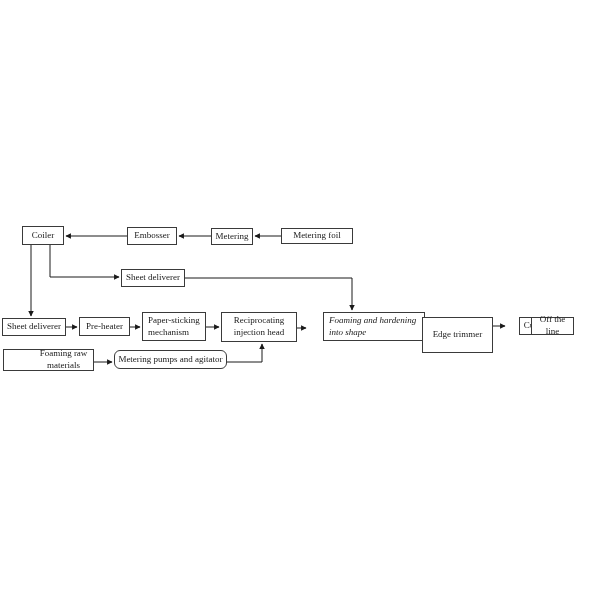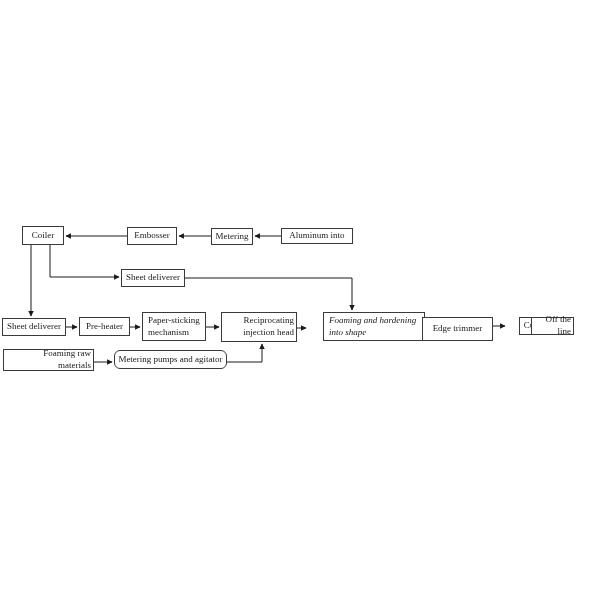--- a/index.html
+++ b/index.html
@@ -27,21 +27,21 @@
     position: absolute;
     box-sizing: border-box;
     background: #ffffff;
     border: 1px solid #3a3a3a;
     color: #1a1a1a;
     font-size: 9px;
     line-height: 1.3;
     display: flex;
     align-items: center;
     justify-content: center;
-    text-align: right;
+    text-align: center;
     padding: 1px 2px;
   }
   .node.align-left {
     justify-content: flex-start;
     text-align: left;
     padding-left: 5px;
     padding-right: 0;
   }
 </style>
 </head>
@@ -69,26 +69,26 @@
         <polyline points="493,326 505,326" fill="none" stroke="#1a1a1a" stroke-width="1" marker-end="url(#arrowhead)"></polyline>
         <polyline points="539,326 553,326" fill="none" stroke="#1a1a1a" stroke-width="1" marker-end="url(#arrowhead)"></polyline>
         <polyline points="94,362 112,362" fill="none" stroke="#1a1a1a" stroke-width="1" marker-end="url(#arrowhead)"></polyline>
         <polyline points="227,362 262,362 262,344" fill="none" stroke="#1a1a1a" stroke-width="1" marker-end="url(#arrowhead)"></polyline>
       </g>
   </svg>
   <div id="node-layer">
       <div class="node" style="left: 22px; top: 226px; width: 42px; height: 19px;">Coiler</div>
       <div class="node" style="left: 127px; top: 227px; width: 50px; height: 18px;">Embosser</div>
       <div class="node" style="left: 211px; top: 228px; width: 42px; height: 17px;">Metering</div>
-      <div class="node" style="left: 281px; top: 228px; width: 72px; height: 16px;">Aluminum into</div>
+      <div class="node" style="left: 281px; top: 228px; width: 72px; height: 16px;">Metering foil</div>
       <div class="node" style="left: 121px; top: 269px; width: 64px; height: 18px;">Sheet deliverer</div>
       <div class="node" style="left: 2px; top: 318px; width: 64px; height: 18px;">Sheet deliverer</div>
       <div class="node" style="left: 79px; top: 317px; width: 51px; height: 19px;">Pre-heater</div>
       <div class="node align-left" style="left: 142px; top: 312px; width: 64px; height: 29px;">Paper-sticking mechanism</div>
       <div class="node" style="left: 221px; top: 312px; width: 76px; height: 30px;">Reciprocating injection head</div>
       <div class="node align-left" style="left: 323px; top: 312px; width: 102px; height: 29px; font-style: italic;">Foaming  and  hardening into shape</div>
-      <div class="node" style="left: 422px; top: 317px; width: 71px; height: 24px;">Edge trimmer</div>
+      <div class="node" style="left: 422px; top: 317px; width: 71px; height: 36px;">Edge trimmer</div>
       <div class="node" style="left: 507px; top: 317px; width: 32px; height: 18px; margin-left: 12px;">Cutter</div>
       <div class="node" style="left: 531px; top: 317px; width: 43px; height: 18px;">Off the line</div>
       <div class="node" style="left: 3px; top: 349px; width: 91px; height: 22px; padding-left: 32px;">Foaming raw materials</div>
       <div class="node" style="left: 114px; top: 350px; width: 113px; height: 19px; border-radius: 6px;">Metering pumps and agitator</div>
     </div>
 </div>
 
 </body></html>

